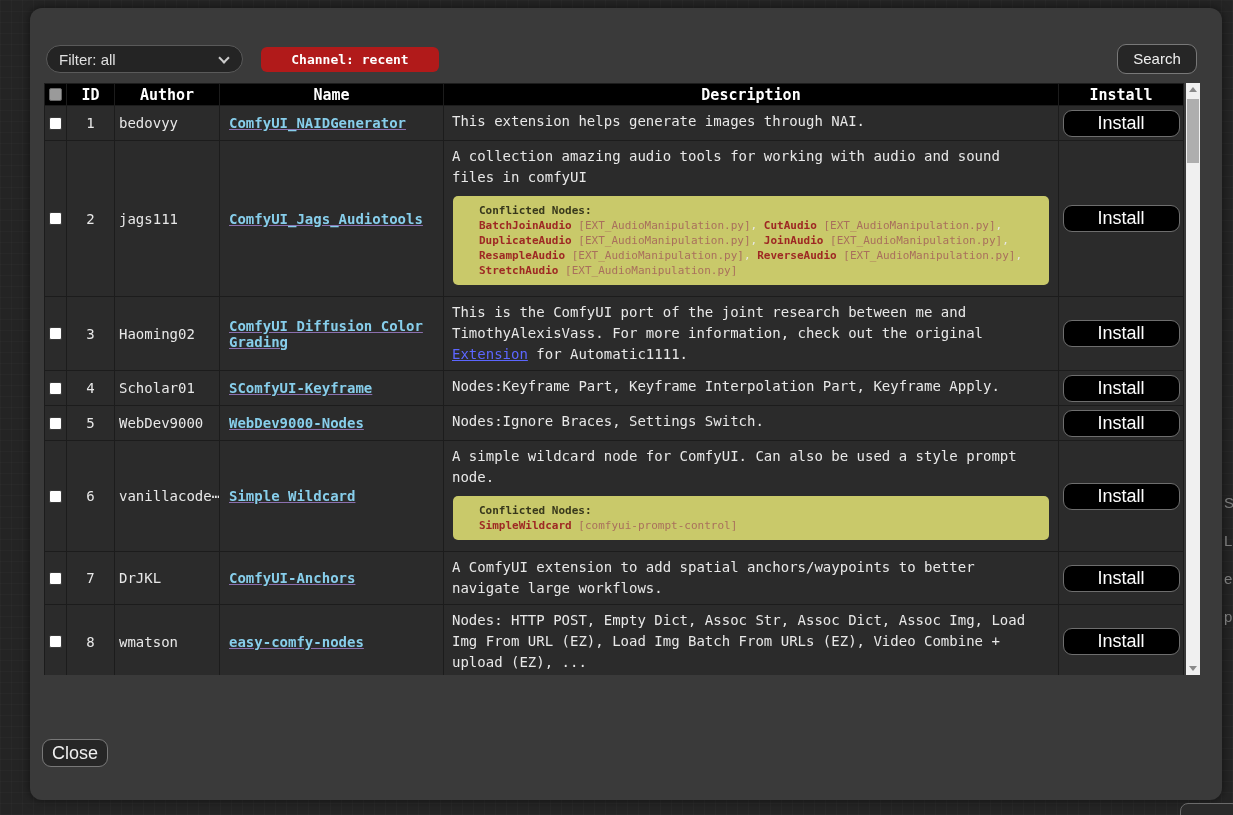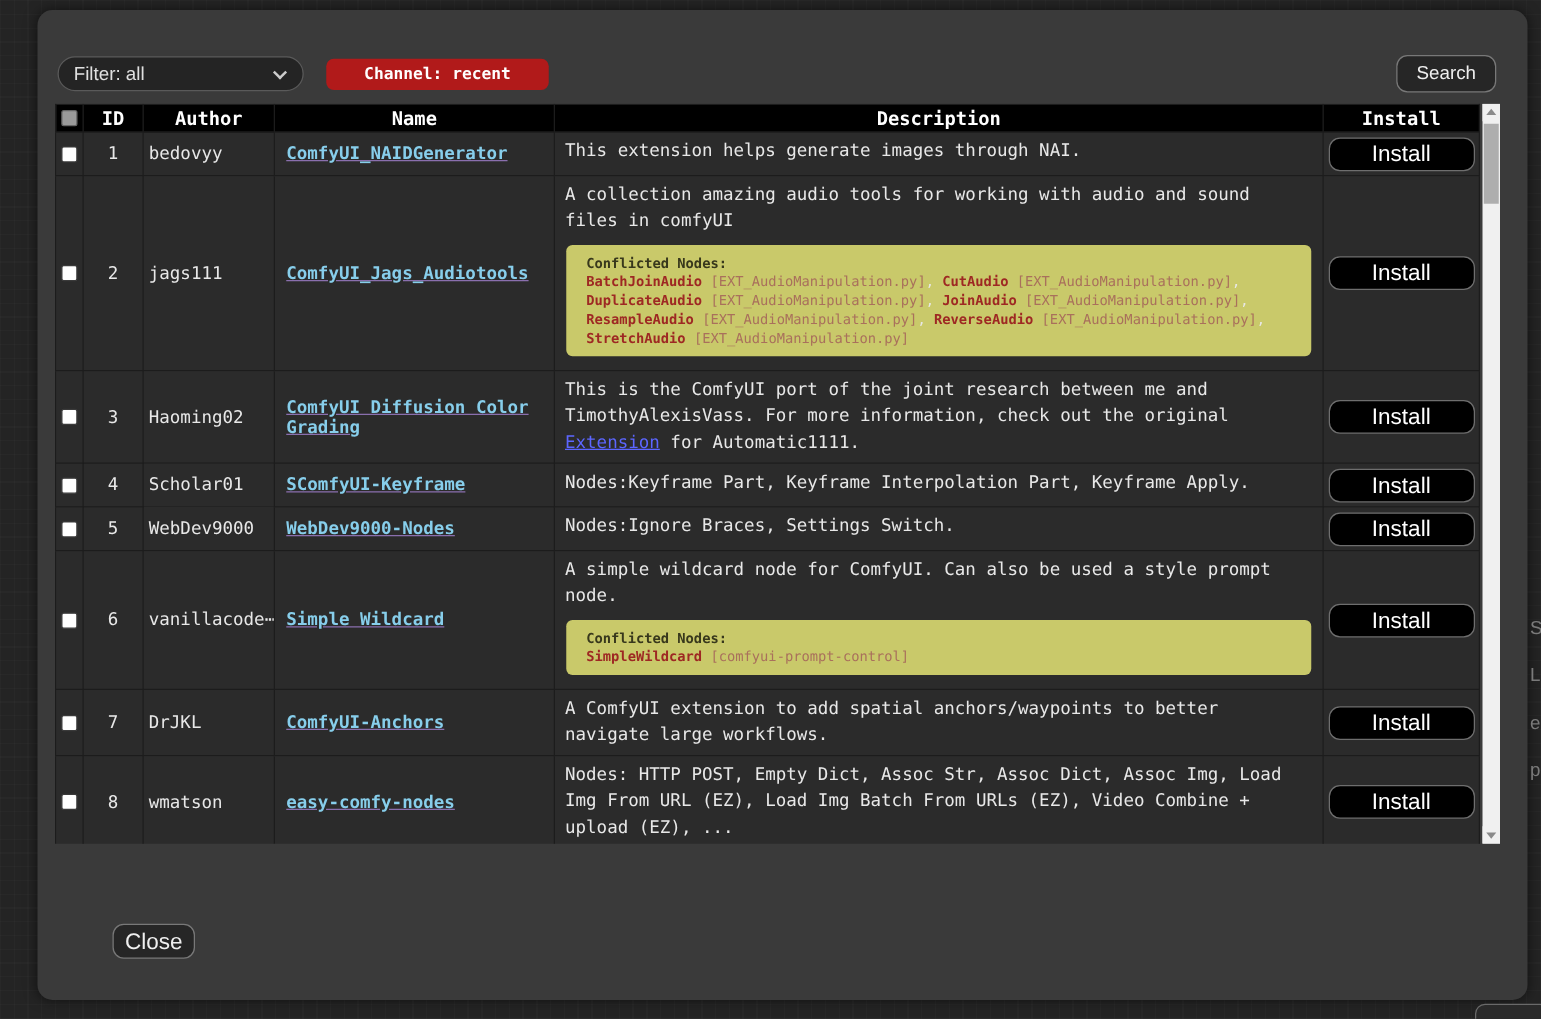--- a/index.html
+++ b/index.html
@@ -100,21 +100,21 @@
   #rows tr:nth-child(4)  { height:35px; }
   #rows tr:nth-child(5)  { height:35px; }
   #rows tr:nth-child(6)  { height:106px; }
   #rows tr:nth-child(7)  { height:46px; }
   #rows tr:nth-child(8)  { height:46px; }
   #rows tr:nth-child(9)  { height:35px; }
   #rows tr:nth-child(10) { height:35px; }
 
   
   .conflict {
-    margin:8px 1px 6px 1px; padding:7px 16px; border-radius:5px;
+    margin:8px 1px 6px 1px; padding:7px 26px; border-radius:5px;
     background:#c9c96a; font-size:11px; line-height:15px;
   }
   .conflict .ctitle { font-weight:bold; color:#38381c; }
   .conflict .cnode  { font-weight:bold; color:#9e2823; }
   .conflict .cfile  { color:#a9705c; }
 
   
   .scrollbar {
     width:14px; height:592px; margin-left:2px; background:#f0f0f0;
     position:relative; flex:none;
@@ -125,21 +125,21 @@
   .sb-arrow .tri { position:absolute; left:3px; width:0; height:0; border-left:4px solid transparent; border-right:4px solid transparent; }
   .sb-arrow.up .tri   { top:4px; border-bottom:5px solid #8a8a8a; }
   .sb-arrow.down .tri { top:5px; border-top:5px solid #8a8a8a; }
   .sb-thumb { position:absolute; left:1px; top:16px; width:12px; height:64px; background:#aeaeae; cursor:grab; }
 
   
   .close-btn {
     position:absolute; left:12px; top:731px; width:66px; height:28px;
     background:#262626; border:1px solid #787878; border-radius:9px;
     color:#efefef; font-family:"Liberation Sans", sans-serif; font-size:18px;
-    cursor:pointer; line-height:24px;margin-left:48px;
+    cursor:pointer; line-height:24px;
   }
 
   
   .edge-strip {
     position:absolute; right:0; top:80px; width:11px; height:640px;
     overflow:hidden; color:#7a7a7a;
     font-family:"Liberation Sans", sans-serif; font-size:15px;
   }
   .edge-strip span { position:absolute; left:2px; }
   .corner-btn {

